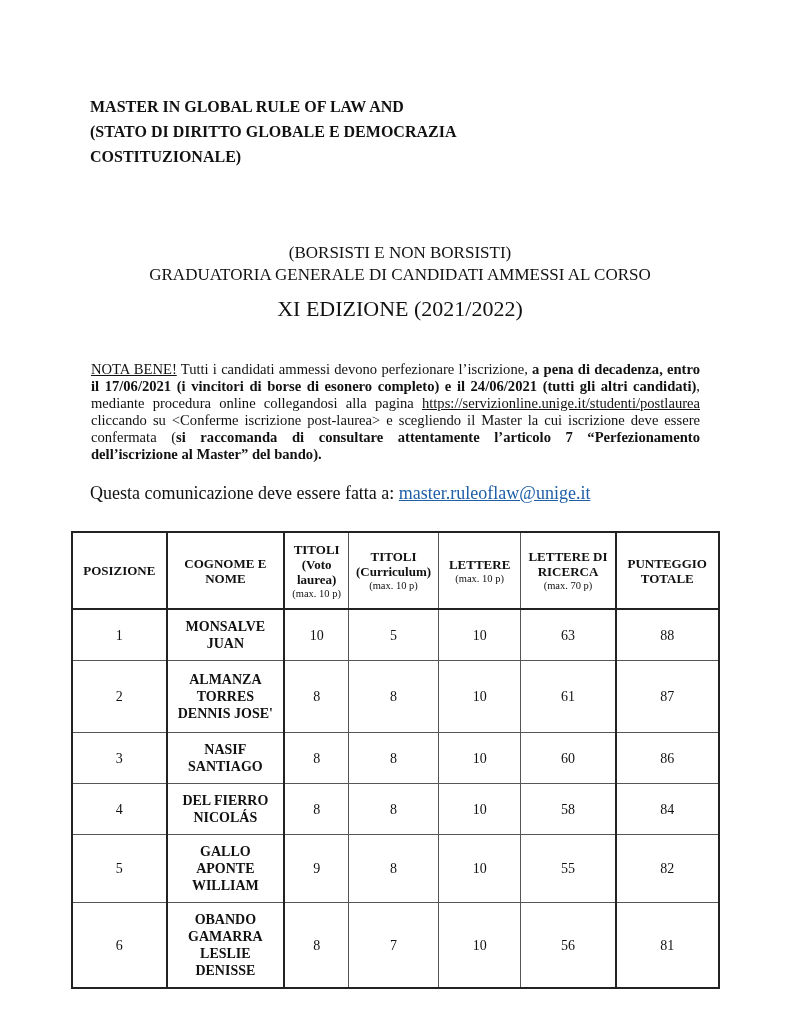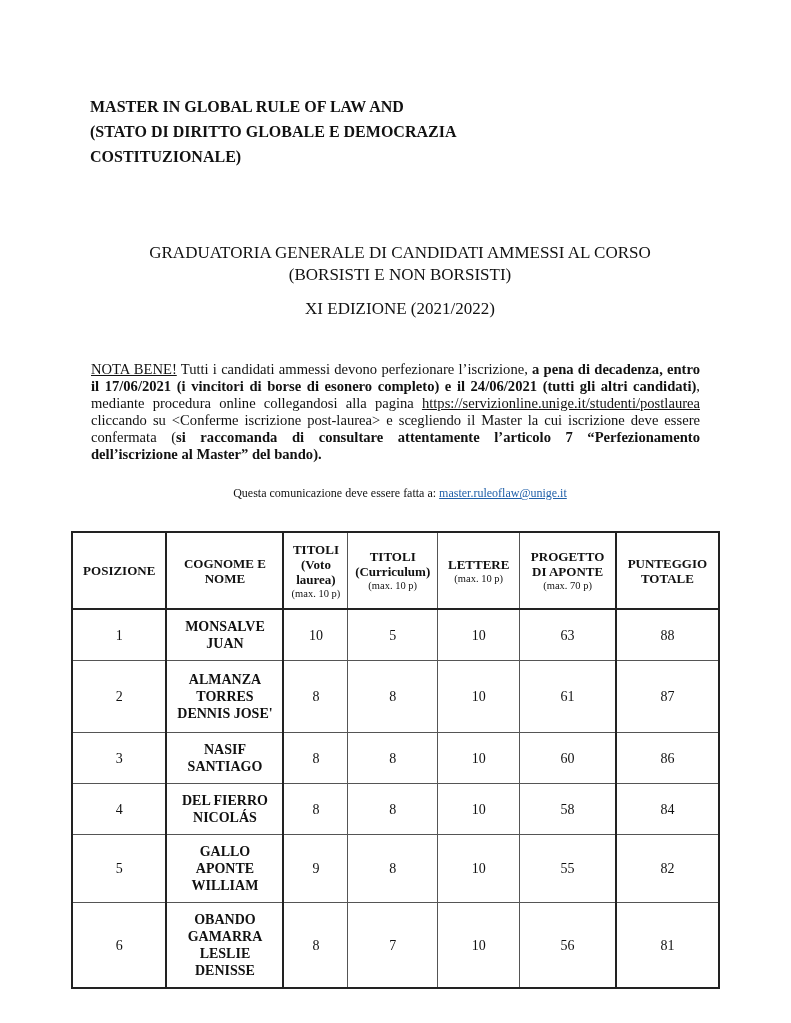--- a/index.html
+++ b/index.html
@@ -11,32 +11,32 @@
       position: absolute; left: 90px; top: 94px; width: 620px;
       text-align: left; font-weight: bold; font-size: 16px; line-height: 25px;
     }
     .title div { white-space: nowrap; }
     .subtitle {
       position: absolute; left: 90px; top: 242px; width: 620px;
       text-align: center; font-size: 17px; line-height: 22px;
     }
     .edition {
       position: absolute; left: 90px; top: 298px; width: 620px;
-      text-align: center; font-size: 17px; line-height: 22px; font-family: Liberation Serif, serif;
+      text-align: center; font-size: 22px; line-height: 22px; font-family: Liberation Serif, serif;
     }
     .note {
       position: absolute; left: 91px; top: 361px; width: 609px;
       font-size: 14.6px; line-height: 17px; text-align: justify;
     }
     .note .u { text-decoration: underline; }
     .note b { font-weight: bold; }
     .note a, .note .link { color: #111; text-decoration: underline; }
     .contact {
       position: absolute; left: 90px; top: 485px; width: 620px;
-      text-align: center; font-size: 12px; line-height: 17px;
+      text-align: left; font-size: 18px; line-height: 17px;
     }
     .contact .mail { color: #1f5fa8; text-decoration: underline; }
     table.grad {
       position: absolute; left: 71px; top: 531px; width: 649px;
       border-collapse: collapse; border: 2px solid #222;
       font-family: "Liberation Serif", "DejaVu Serif", serif;
     }
     table.grad th, table.grad td {
       border: 1px solid #555; text-align: center; vertical-align: middle; padding: 8px 2px;
     }
@@ -59,41 +59,41 @@
 </head>
 <body>
 
 <div class="title">
   <div>MASTER IN GLOBAL RULE OF LAW AND</div>
   <div>(STATO DI DIRITTO GLOBALE E DEMOCRAZIA</div>
   <div>COSTITUZIONALE)</div>
 </div>
 
 <div class="subtitle">
+  <div>(BORSISTI E NON BORSISTI)</div>
   <div>GRADUATORIA GENERALE DI CANDIDATI AMMESSI AL CORSO</div>
-  <div>(BORSISTI E NON BORSISTI)</div>
 </div>
 
 <div class="edition">XI EDIZIONE (2021/2022)</div>
 
 <div class="note"><span class="u">NOTA BENE!</span><span> Tutti i candidati ammessi devono perfezionare l’iscrizione, </span><b>a pena di decadenza, entro il 17/06/2021 (i vincitori di borse di esonero completo) e il 24/06/2021 (tutti gli altri candidati)</b><span>, mediante procedura online collegandosi alla pagina </span><span class="link">https://servizionline.unige.it/studenti/postlaurea</span><span> cliccando su &lt;Conferme iscrizione post-laurea&gt; e scegliendo il Master la cui iscrizione deve essere confermata (</span><b>si raccomanda di consultare attentamente l’articolo 7 “Perfezionamento dell’iscrizione al Master” del bando).</b></div>
 
 <div class="contact">
   <span>Questa comunicazione deve essere fatta a: </span><span class="mail">master.ruleoflaw@unige.it</span>
 </div>
 
 <table class="grad">
   <tbody>
       <tr class="head">
     <th class="c-pos">POSIZIONE</th>
     <th class="c-name">COGNOME E NOME</th>
     <th class="c-voto"><span>TITOLI (Voto laurea)</span><span class="small">(max. 10 p)</span></th>
     <th class="c-cur"><span>TITOLI (Curriculum)</span><span class="small">(max. 10 p)</span></th>
     <th class="c-let"><span>LETTERE</span><span class="small">(max. 10 p)</span></th>
-    <th class="c-prog"><span>PROGETTO DI APONTE</span><span class="small">(max. 70 p)</span></th>
+    <th class="c-prog"><span>LETTERE DI RICERCA</span><span class="small">(max. 70 p)</span></th>
     <th class="c-tot">PUNTEGGIO TOTALE</th>
   </tr>
   <tr style="height:38px">
     <td class="c-pos">1</td>
     <td class="c-name name">MONSALVE JUAN</td>
     <td class="c-voto">10</td>
     <td class="c-cur">5</td>
     <td class="c-let">10</td>
     <td class="c-prog">63</td>
     <td class="c-tot">88</td>

